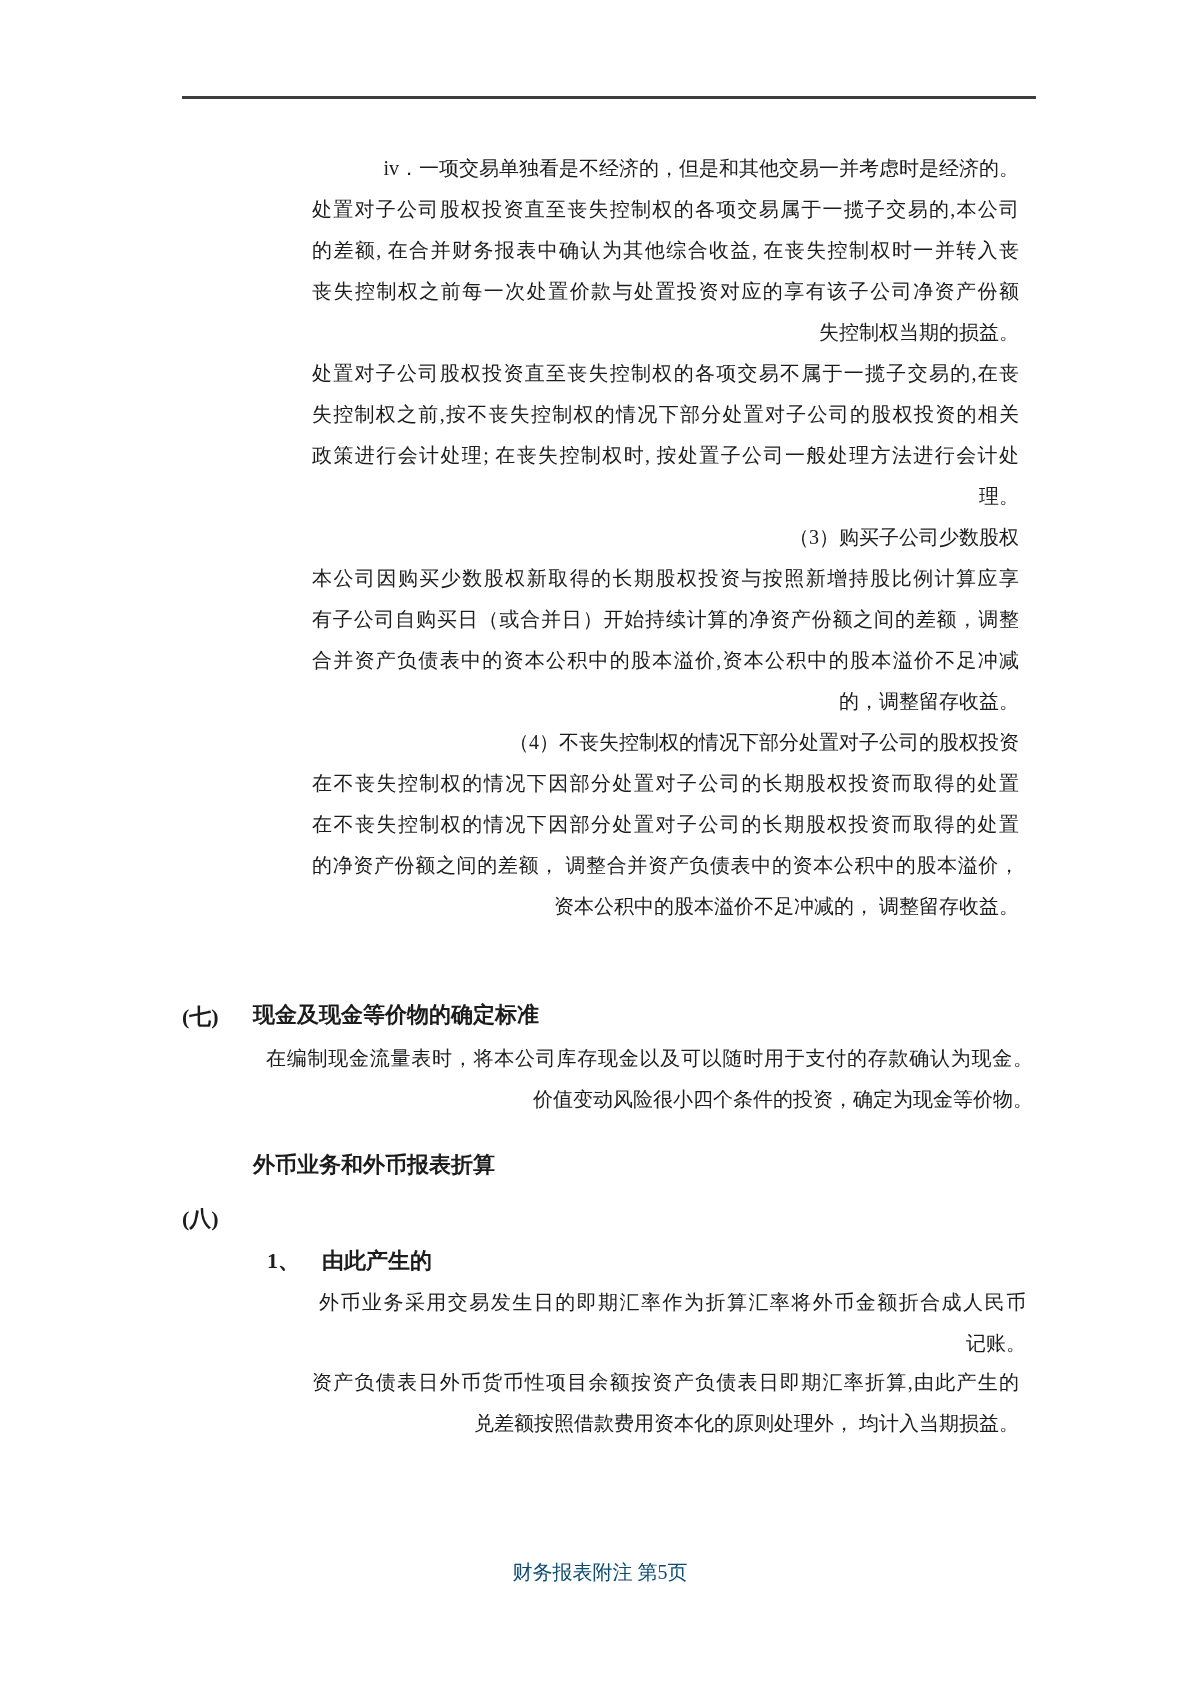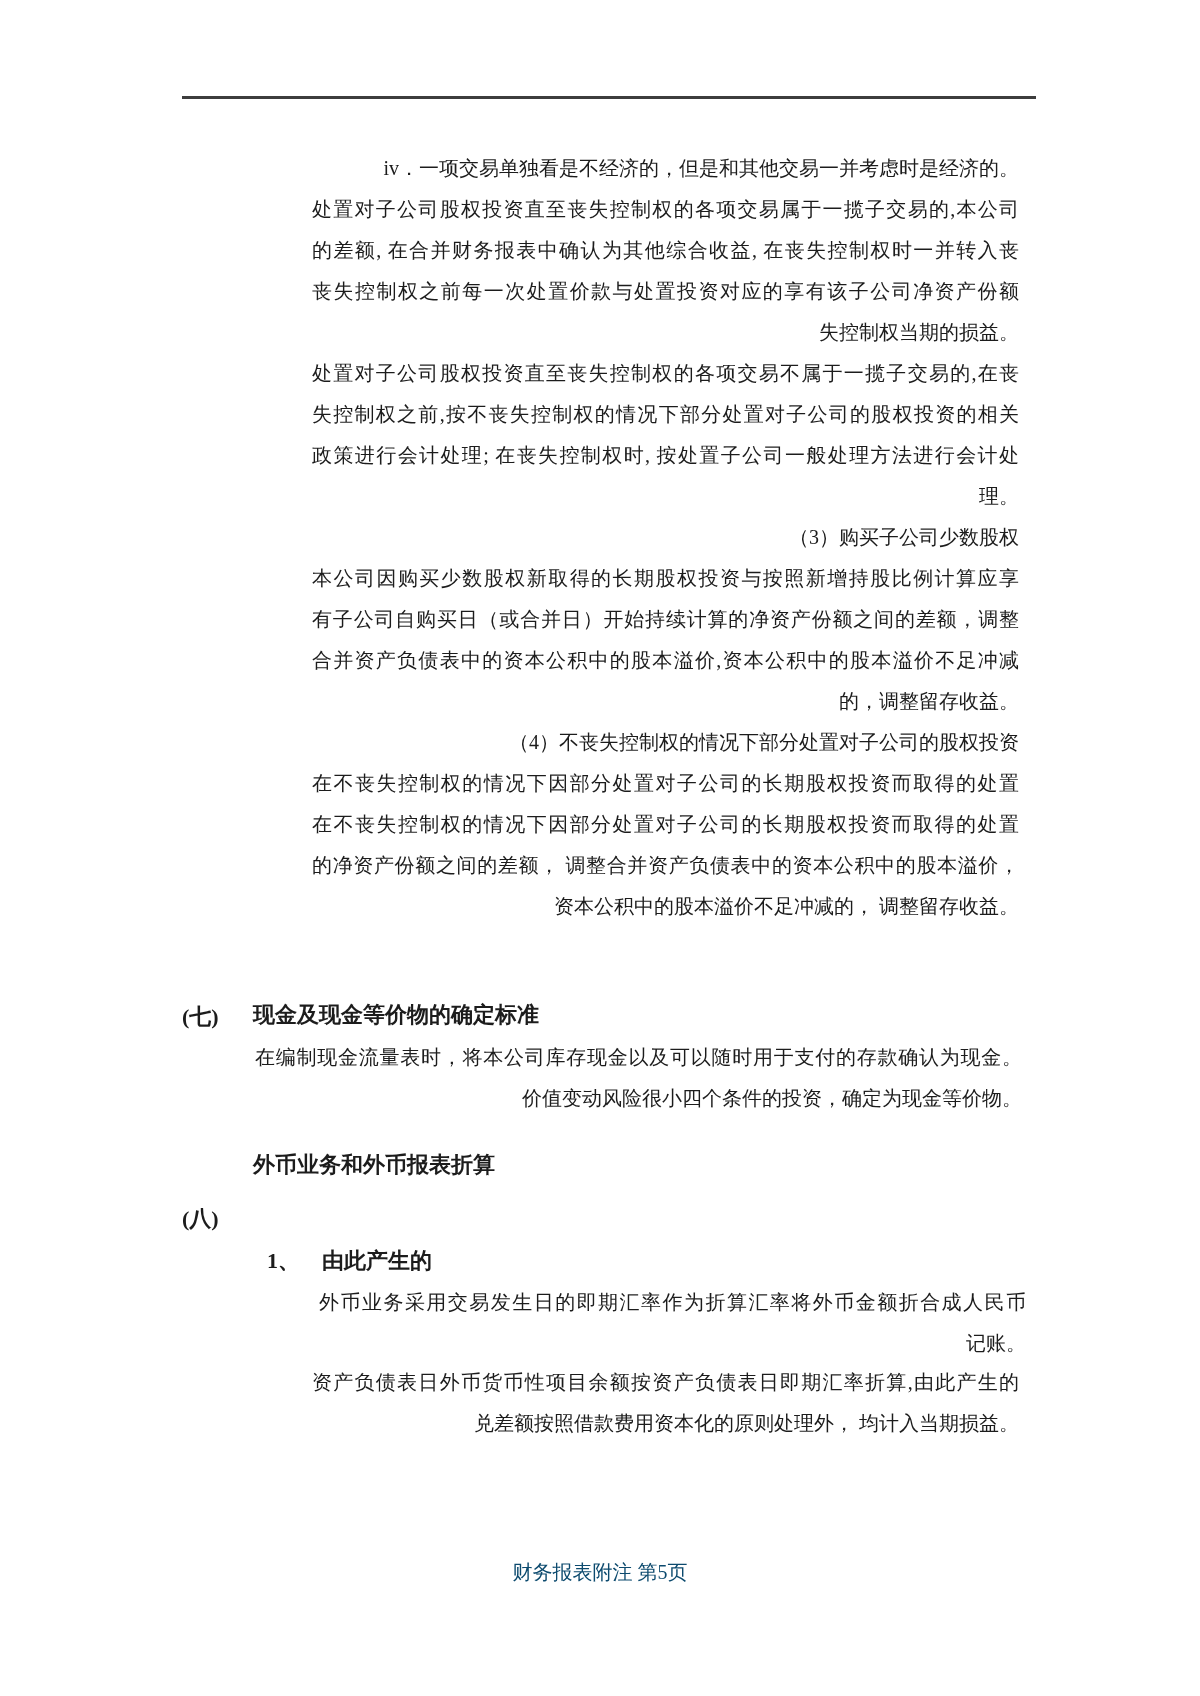--- a/index.html
+++ b/index.html
@@ -33,21 +33,21 @@
     text-align: justify;
     text-align-last: justify;
   }
   .end {
     text-align: right;
     white-space: nowrap;
   }
   .outdent { margin-left: -10px; }
 
   .block-a   { left: 312px; top: 148px;  width: 707px; }
-  .sec7-body { left: 255px; top: 1038px; width: 767px; font-family: Liberation Mono, monospace; }
+  .sec7-body { left: 266px; top: 1038px; width: 767px; }
   .sec8-p1   { left: 319px; top: 1282px; width: 707px; }
   .sec8-p2   { left: 312px; top: 1362px; width: 707px; }
 
   .sec-head {
     position: absolute;
     height: 32px;
     line-height: 32px;
     font-weight: bold;
     font-size: 22px;
     white-space: nowrap;

